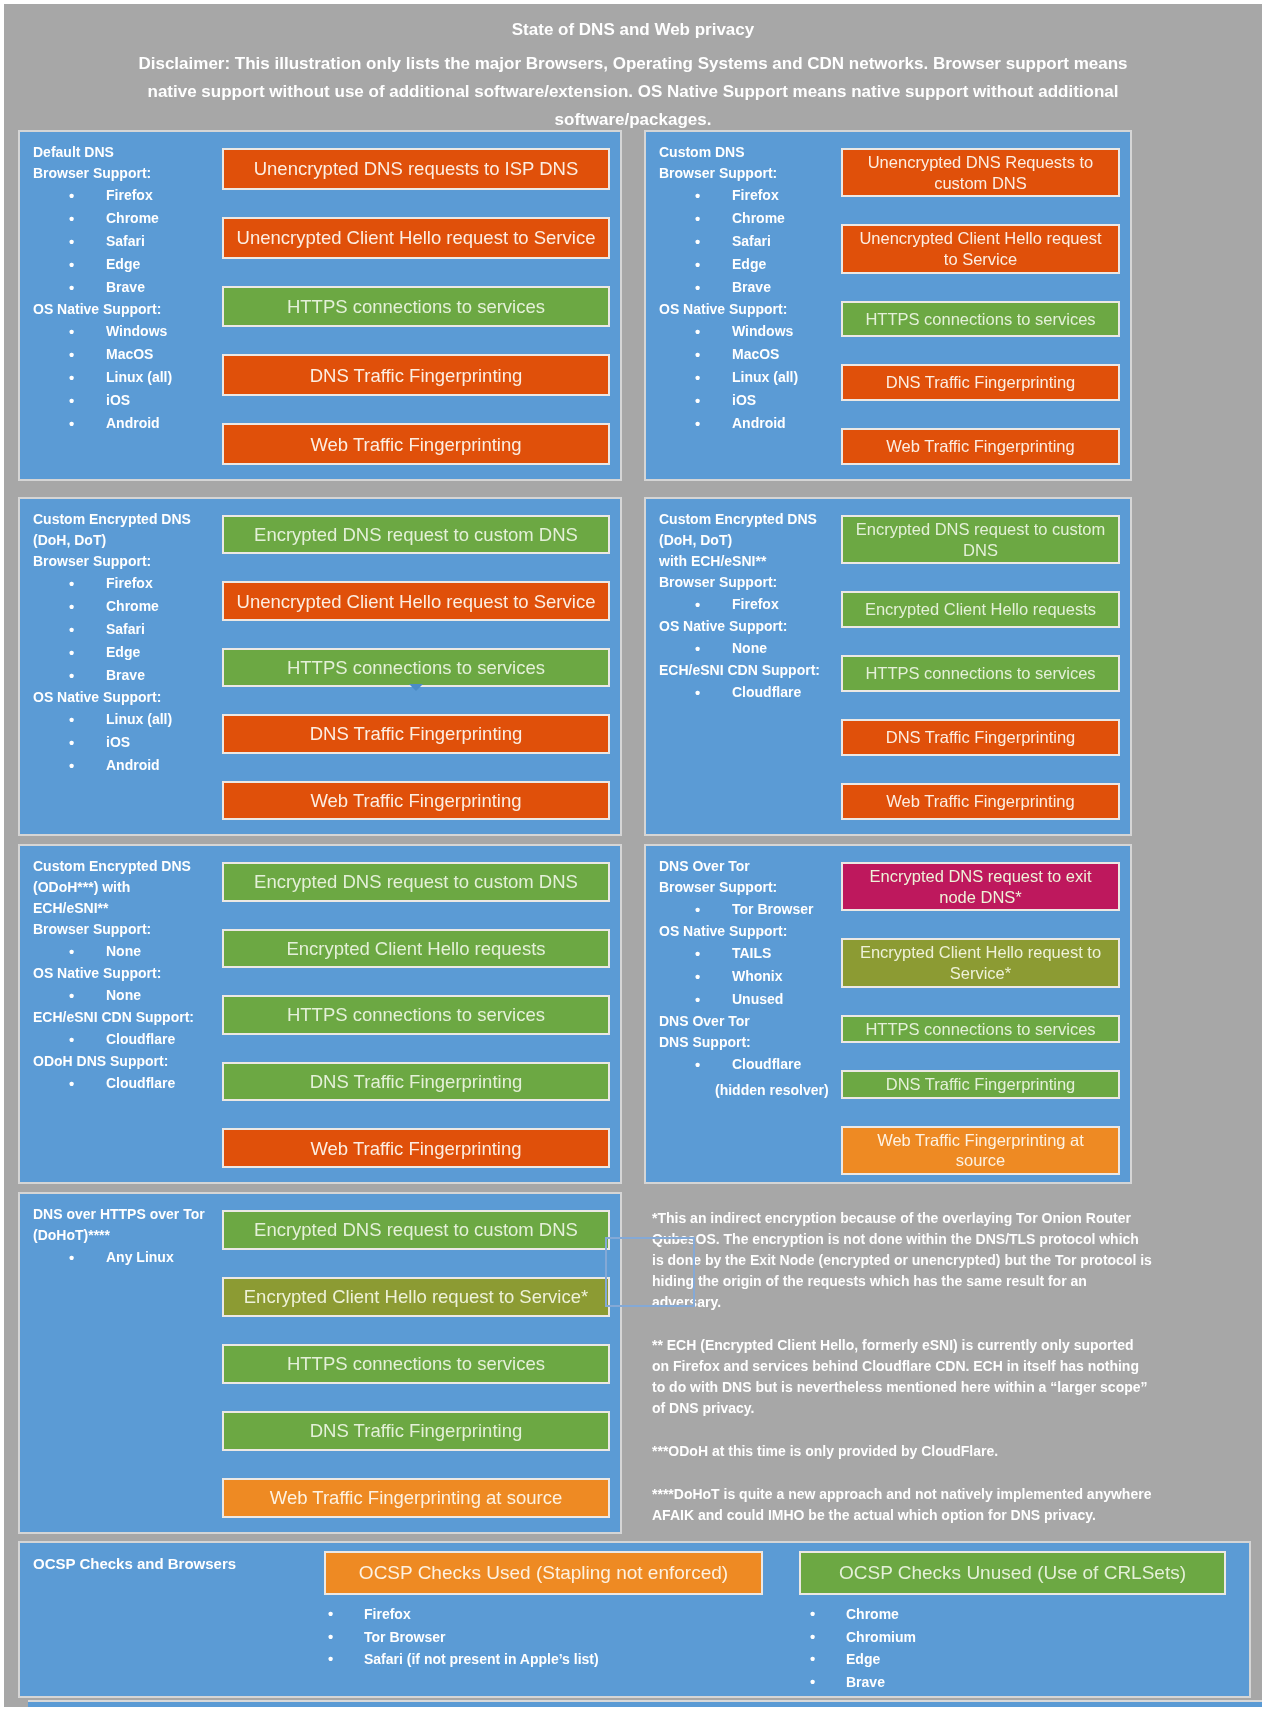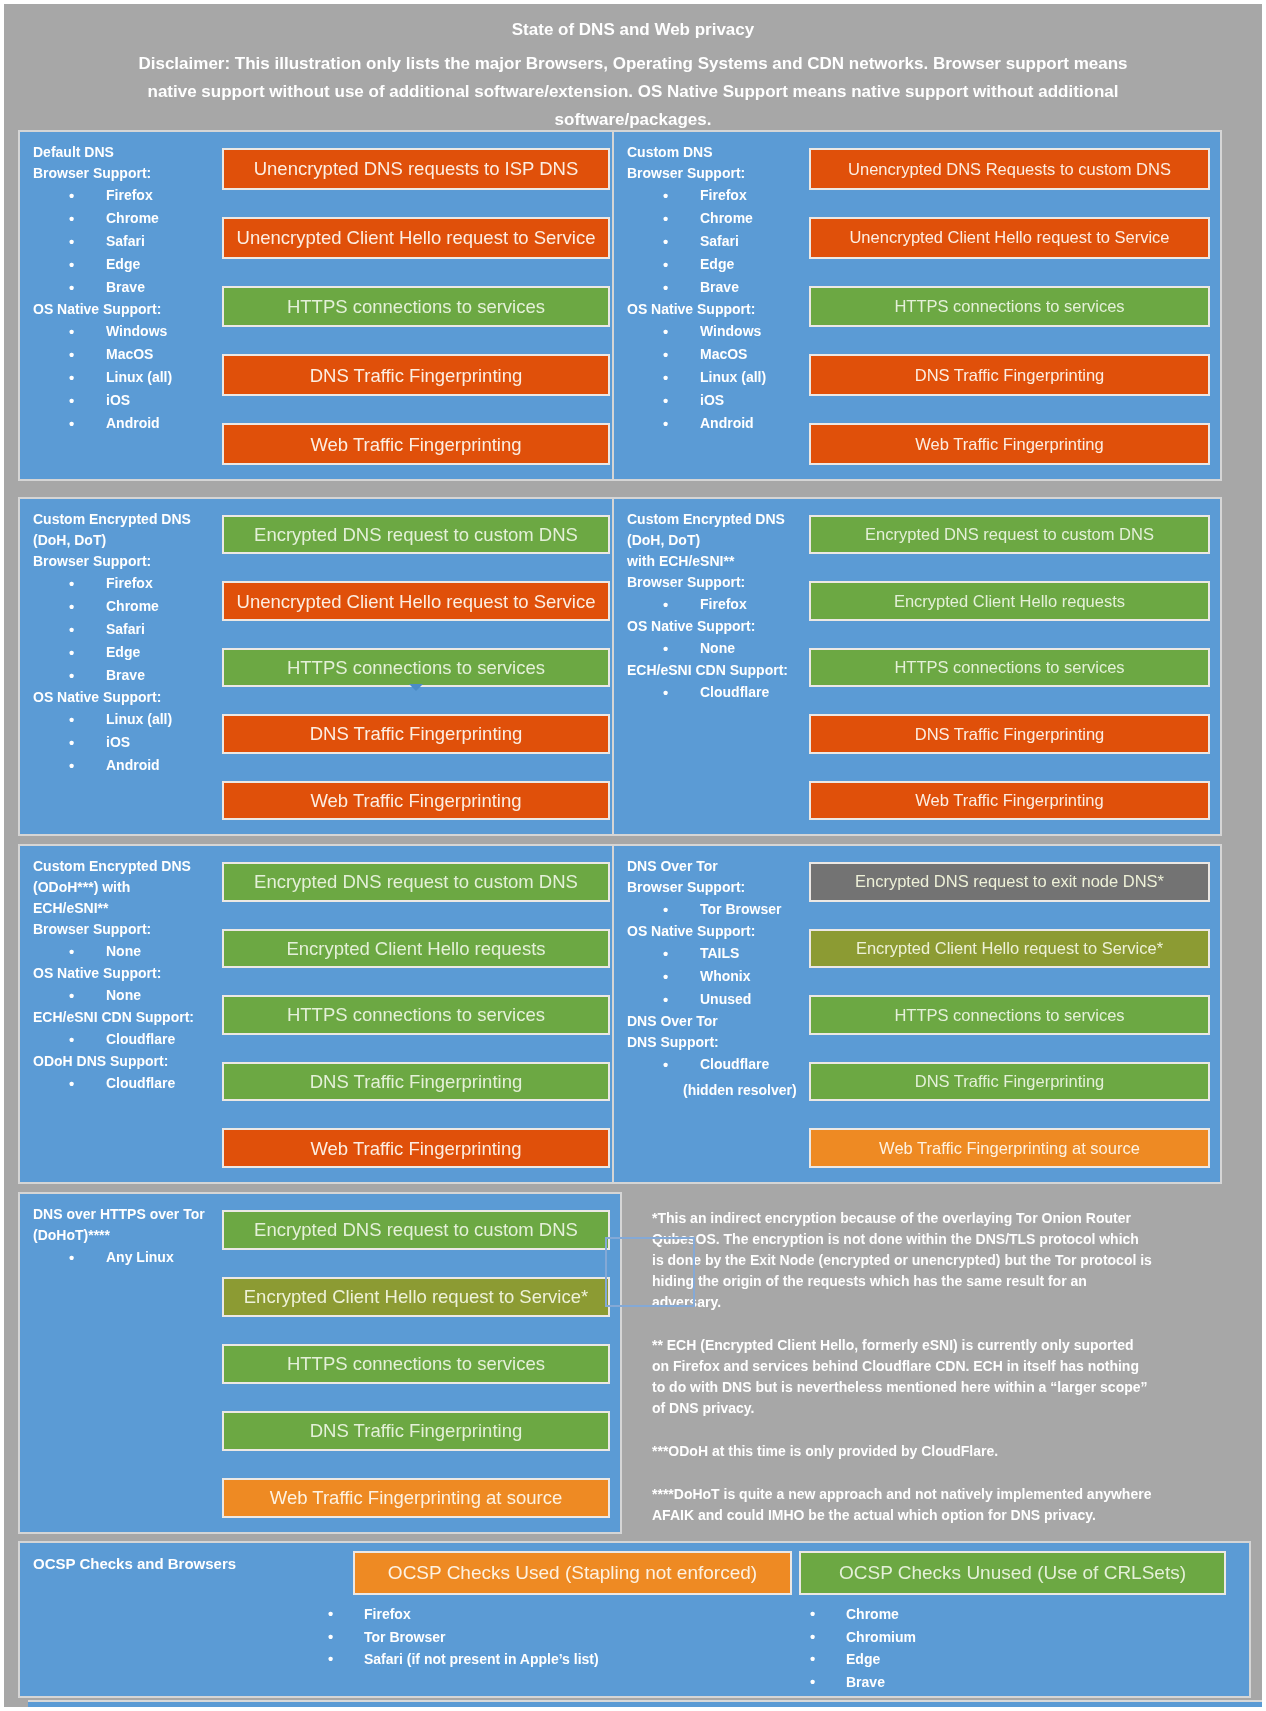--- a/index.html
+++ b/index.html
@@ -8,21 +8,21 @@
     background:#a7a7a7; border:4px solid #ffffff; box-sizing:border-box;
     font-family:"Liberation Sans", sans-serif; overflow:hidden;
   }
   
   .header{position:absolute; top:8px; left:0; right:0; text-align:center; color:#fff; font-weight:bold;}
   .header .title{font-size:17px; margin:8px auto 10px auto;}
   .header .disclaimer{font-size:17px; line-height:28px; width:1000px; margin:0 auto;}
   
   .panel{position:absolute; background:#5b9bd5; border:2px solid #d5d5d5; box-sizing:border-box; display:flex;}
   .panel.left{left:14px; width:604px;}
-  .panel.right{left:608px; width:610px;}
+  .panel.right{left:640px; width:488px;}
   .p1{top:126px; height:351px;}
   .p2{top:493px; height:339px;}
   .p3{top:840px; height:340px;}
   .p4{top:1188px; height:342px;}
   .info{flex:0 0 auto; color:#fff; font-weight:bold; font-size:14px; padding:10px 0 0 13px;}
   .panel.left .info{width:189px;}
   .panel.right .info{width:182px;}
   .info .h{line-height:21px;}
   .info .b{position:relative; padding-left:73px; line-height:23px;}
   .info .b::before{content:"•"; position:absolute; left:36px; top:0; font-size:15px;}
@@ -198,21 +198,21 @@
     <div class="h">OS Native Support:</div>
     <div class="b">TAILS</div>
     <div class="b">Whonix</div>
     <div class="b">Unused</div>
     <div class="h">DNS Over Tor</div>
     <div class="h">DNS Support:</div>
     <div class="b">Cloudflare</div>
     <div class="sub">(hidden resolver)</div>
   </div>
   <div class="bars">
-    <div class="bar ol" style="background-color: #737373;">Encrypted DNS request to exit node DNS*</div>
+    <div class="bar ol" style="background-color: #be185d;">Encrypted DNS request to exit node DNS*</div>
     <div class="bar ol" style="background-color: rgb(140, 155, 51);">Encrypted Client Hello request to Service*</div>
     <div class="bar g" style="background-color: rgb(108, 168, 67);">HTTPS connections to services</div>
     <div class="bar g" style="background-color: rgb(108, 168, 67);">DNS Traffic Fingerprinting</div>
     <div class="bar a" style="background-color: rgb(238, 138, 35);">Web Traffic Fingerprinting at source</div>
   </div>
 </section>
 
 <section class="panel left p4">
   <div class="info">
     <div class="h">DNS over HTTPS over Tor</div>
@@ -230,21 +230,21 @@
 
 <section class="footnotes">
   <p>*This an indirect encryption because of the overlaying Tor Onion Router QubesOS. The encryption is not done within the DNS/TLS protocol which is done by the Exit Node (encrypted or unencrypted) but the Tor protocol is hiding the origin of the requests which has the same result for an adversary.</p>
   <p>** ECH (Encrypted Client Hello, formerly eSNI) is currently only suported on Firefox and services behind Cloudflare CDN. ECH in itself has nothing to do with DNS but is nevertheless mentioned here within a “larger scope” of DNS privacy.</p>
   <p>***ODoH at this time is only provided by CloudFlare.</p>
   <p>****DoHoT is quite a new approach and not natively implemented anywhere AFAIK and could IMHO be the actual which option for DNS privacy.</p>
 </section>
 
 <section class="panel ocsp">
   <div class="ocsp-heading">OCSP Checks and Browsers</div>
-  <div class="ocsp-bar used-bar bar a" style="background-color: rgb(238, 138, 35); margin-left: 29px;">OCSP Checks Used (Stapling not enforced)</div>
+  <div class="ocsp-bar used-bar bar a" style="background-color: rgb(238, 138, 35);">OCSP Checks Used (Stapling not enforced)</div>
   <div class="ocsp-list used-list">
     <div class="ob">Firefox</div>
     <div class="ob">Tor Browser</div>
     <div class="ob">Safari (if not present in Apple’s list)</div>
   </div>
   <div class="ocsp-bar unused-bar bar g" style="background-color: rgb(108, 168, 67);">OCSP Checks Unused (Use of CRLSets)</div>
   <div class="ocsp-list unused-list">
     <div class="ob">Chrome</div>
     <div class="ob">Chromium</div>
     <div class="ob">Edge</div>

